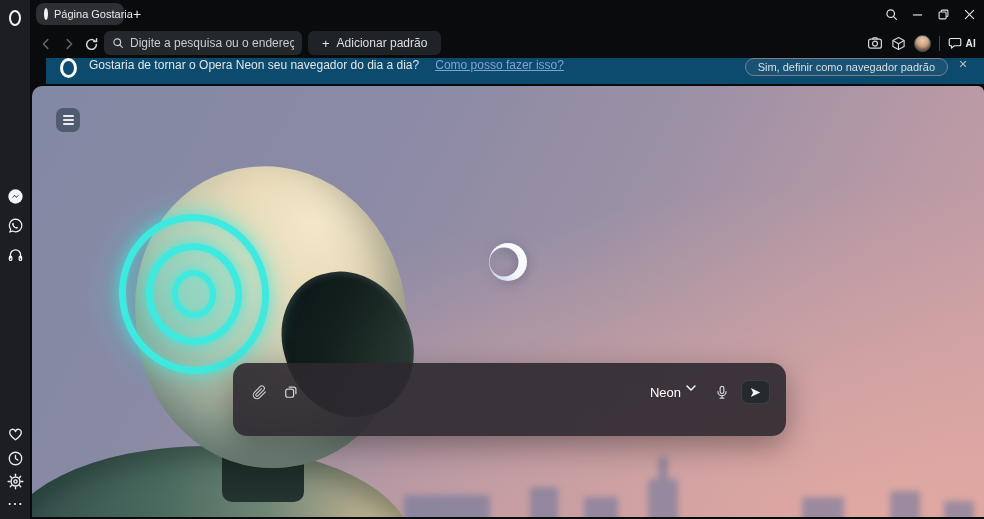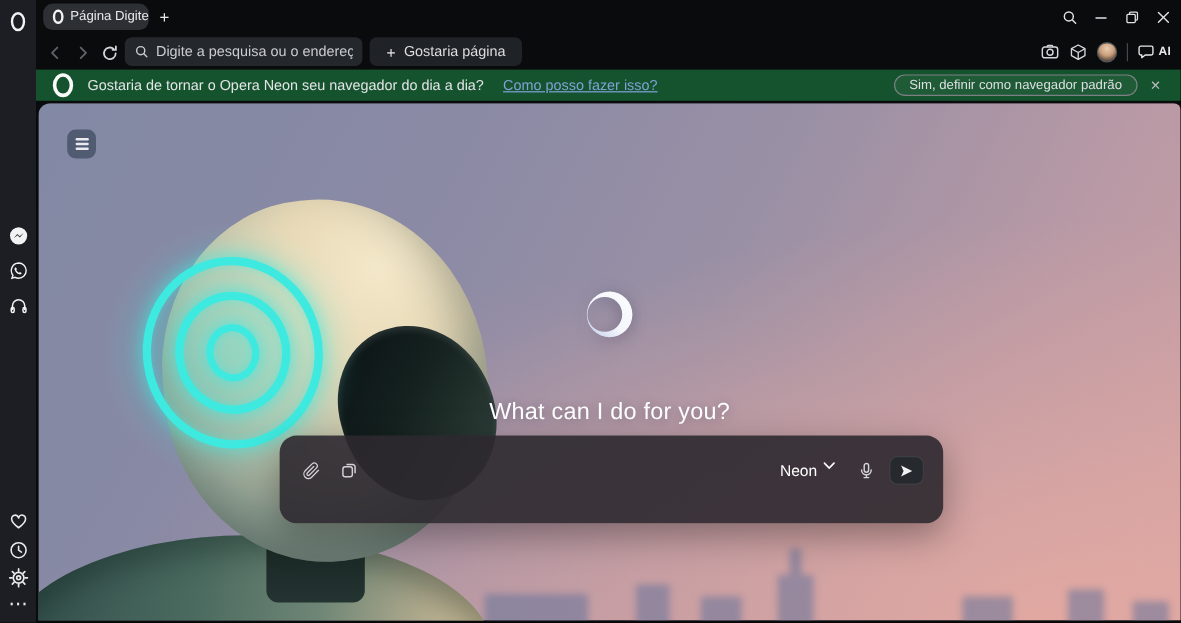--- a/index.html
+++ b/index.html
@@ -36,21 +36,21 @@
   .addpage-btn .plus { color:#e3e4e6; font-size:13px; }
   .addpage-btn .lbl { color:#dcdee0; font-size:12px; white-space:nowrap; }
   .tb-right { position:absolute; right:8px; top:0; height:30px; display:flex; align-items:center; gap:8px; }
   .tb-icon { color:#d6d8db; display:flex; align-items:center; justify-content:center; cursor:pointer; }
   .avatar { width:17px; height:17px; border-radius:50%; background:radial-gradient(circle at 50% 30%, #e9cdb0 0%, #caa07e 45%, #6b5444 75%, #3c3531 100%); border:1px solid #55575a; cursor:pointer; }
   .tb-divider { width:1px; height:15px; background:#45484c; }
   .ai-btn { display:flex; align-items:center; gap:3px; color:#e7e8ea; cursor:pointer;text-align:right; }
   .ai-btn .ai-txt { font-size:10px; font-weight:bold; letter-spacing:.3px; }
 
   
-  .notifbar { position:absolute; left:30px; top:58px; right:0; height:26px; background:#14532d; display:flex; align-items:center; }
+  .notifbar { position:absolute; left:46px; top:58px; right:0; height:26px; background:#0c4a6e; display:flex; }
   .notif-logo { margin-left:14px; width:17px; height:20px; border:3.5px solid #fafafa; border-radius:50%; flex:0 0 auto; }
   .notif-msg { margin-left:12px; font-size:12px; color:#e3e4e6; white-space:nowrap; }
   .notif-link { margin-left:16px; font-size:12px; color:#7fa3d7; text-decoration:underline; white-space:nowrap; cursor:pointer; }
   .notif-spacer { flex:1; }
   .notif-accept { height:18px; border:1px solid #7c8084; border-radius:10px; background:rgba(255,255,255,0.05); color:#dddfe1; font-size:11px; padding:0 12px; display:flex; align-items:center; white-space:nowrap; cursor:pointer; }
   .notif-close { width:30px; text-align:center; color:#b9bcbf; font-size:11px; cursor:pointer; margin-right:6px; }
 
   
   .content { position:absolute; left:32px; top:86px; right:0; bottom:2px; border-radius:10px 6px 0 0; overflow:hidden; }
   .sky { position:absolute; inset:0;
@@ -156,21 +156,21 @@
       </svg>
     </div>
     <div class="sb-item" style="top:492px; font-size:16px;">
         <span>⋯</span>
       </div>
   </div>
 
   <div class="titlebar">
     <div class="tab">
       <span class="opera-ring"></span>
-      <span class="tab-label">Página Digite</span>
+      <span class="tab-label">Página Gostaria</span>
     </div>
     <div class="newtab-btn">
         <span>+</span>
       </div>
     <div class="win-controls">
       <div class="win-btn">
         <svg width="13" height="13" viewBox="0 0 16 16" fill="none" stroke="currentColor" stroke-width="1.5" stroke-linecap="round">
             <circle cx="7" cy="7" r="4.6"></circle>
             <line x1="10.6" y1="10.6" x2="14" y2="14"></line>
           </svg>
@@ -214,21 +214,21 @@
     </div>
     <div class="addressbar">
       <svg width="12" height="12" viewBox="0 0 16 16" fill="none" stroke="currentColor" stroke-width="1.6" stroke-linecap="round">
           <circle cx="7" cy="7" r="4.5"></circle>
           <line x1="10.5" y1="10.5" x2="13.8" y2="13.8"></line>
         </svg>
       <input type="text" placeholder="Digite a pesquisa ou o endereço da W..." style="">
     </div>
     <div class="addpage-btn">
       <span class="plus">+</span>
-      <span class="lbl">Gostaria página</span>
+      <span class="lbl">Adicionar padrão</span>
     </div>
     <div class="tb-right">
       <div class="tb-icon">
         <svg width="16" height="16" viewBox="0 0 16 16" fill="none" stroke="currentColor" stroke-width="1.2" stroke-linejoin="round">
             <path d="M5.3 4.2 L6.3 2.8 h3.4 l1 1.4"></path>
             <rect x="1.6" y="4.2" width="12.8" height="9" rx="2"></rect>
             <circle cx="8" cy="8.6" r="2.5"></circle>
           </svg>
       </div>
       <div class="tb-icon">
@@ -296,21 +296,20 @@
         </linearGradient>
         <mask id="nm">
           <rect width="48" height="48" fill="black"></rect>
           <circle cx="24" cy="24" r="19" fill="white"></circle>
           <circle cx="20" cy="24" r="14.5" fill="black"></circle>
         </mask>
       </defs>
       <rect width="48" height="48" fill="url(#nlg)" mask="url(#nm)"></rect>
     </svg>
 
-    <div class="headline headline-2">What can I do for you?</div>
 
     <div class="promptbox">
       <div class="prompt-row">
         <div class="p-icon p-clip">
           <svg width="15" height="15" viewBox="0 0 24 24" fill="none" stroke="currentColor" stroke-width="1.7" stroke-linecap="round">
               <path d="M21.44 11.05l-9.19 9.19a6 6 0 0 1-8.49-8.49l9.19-9.19a4 4 0 0 1 5.66 5.66l-9.2 9.19a2 2 0 0 1-2.83-2.83l8.49-8.48"></path>
             </svg>
         </div>
         <div class="p-icon p-copy">
           <svg width="14" height="14" viewBox="0 0 16 16" fill="none" stroke="currentColor" stroke-width="1.4" stroke-linejoin="round">

